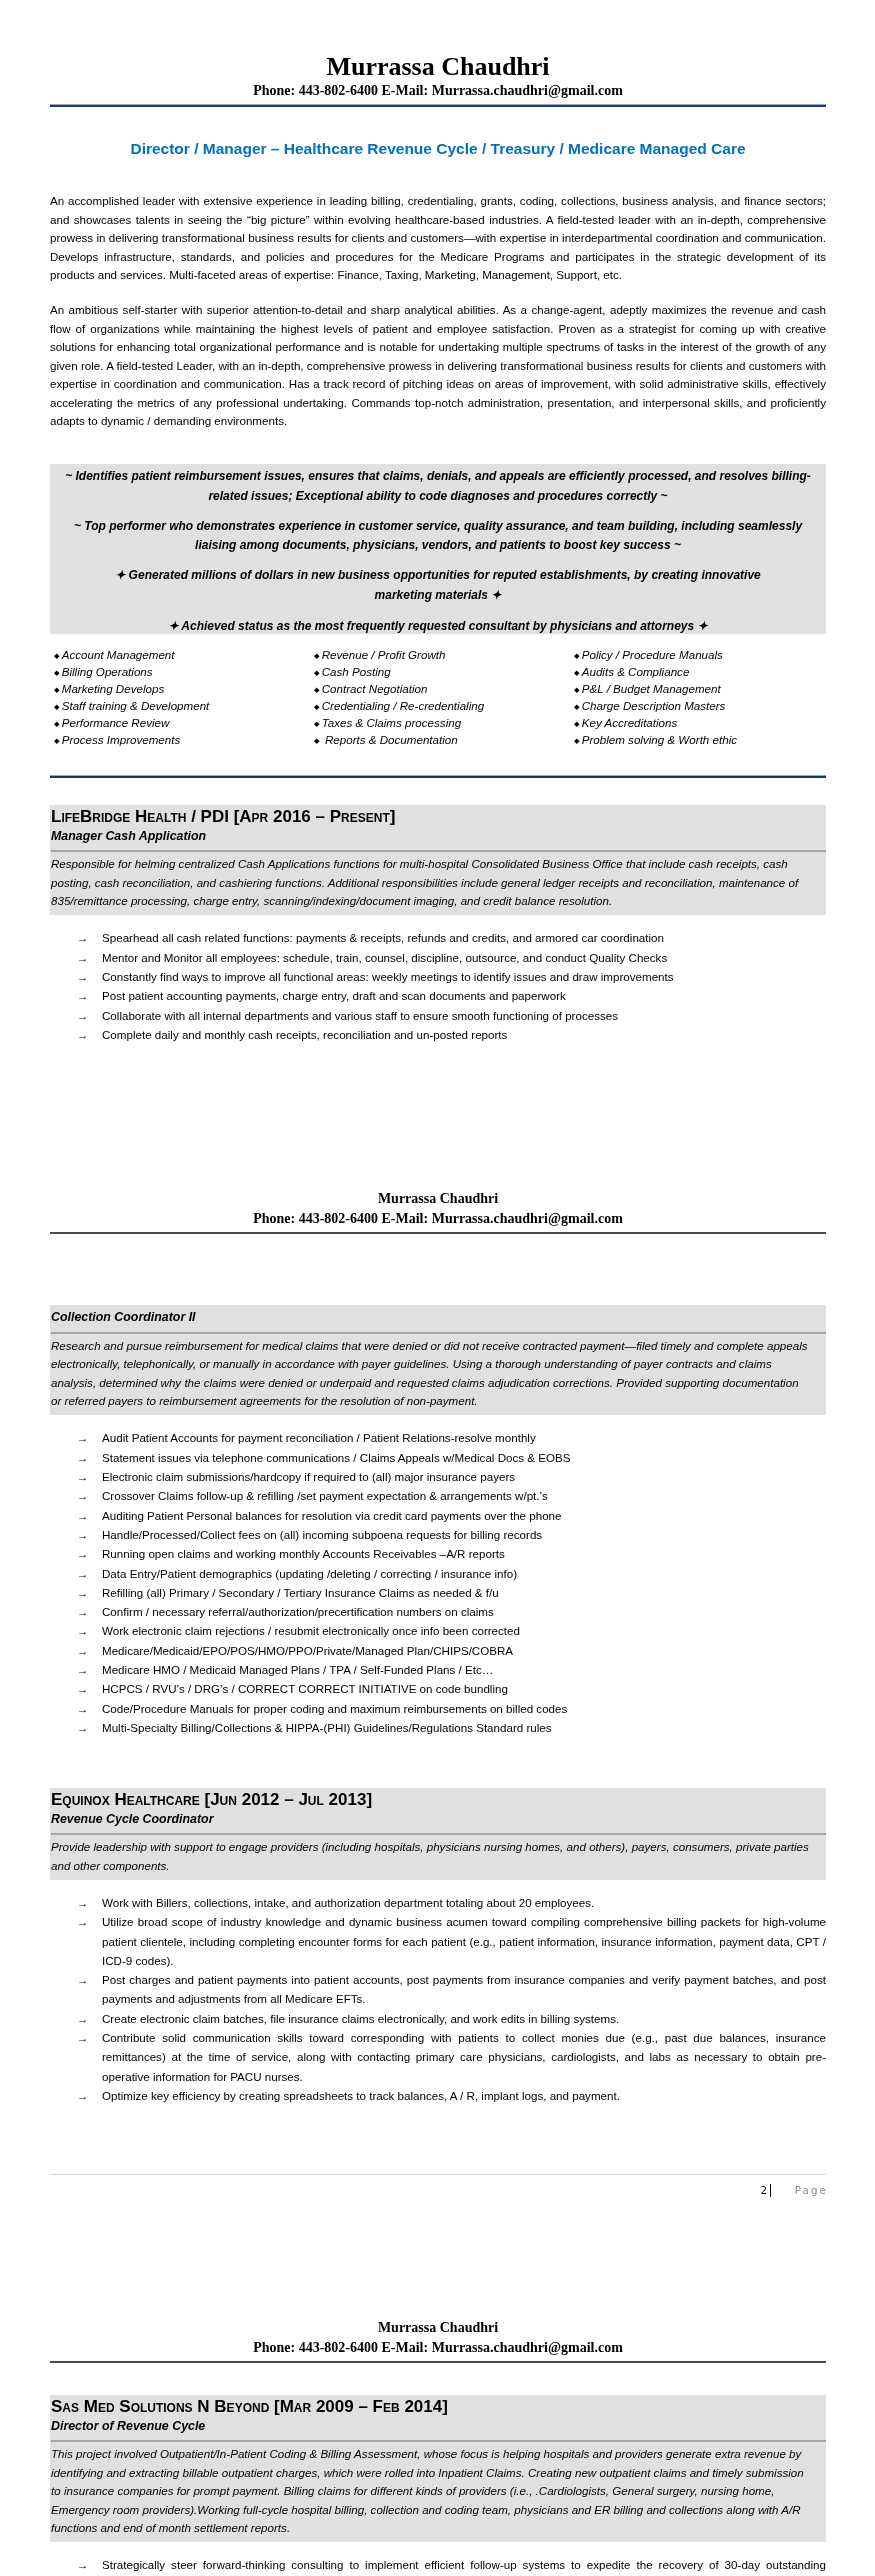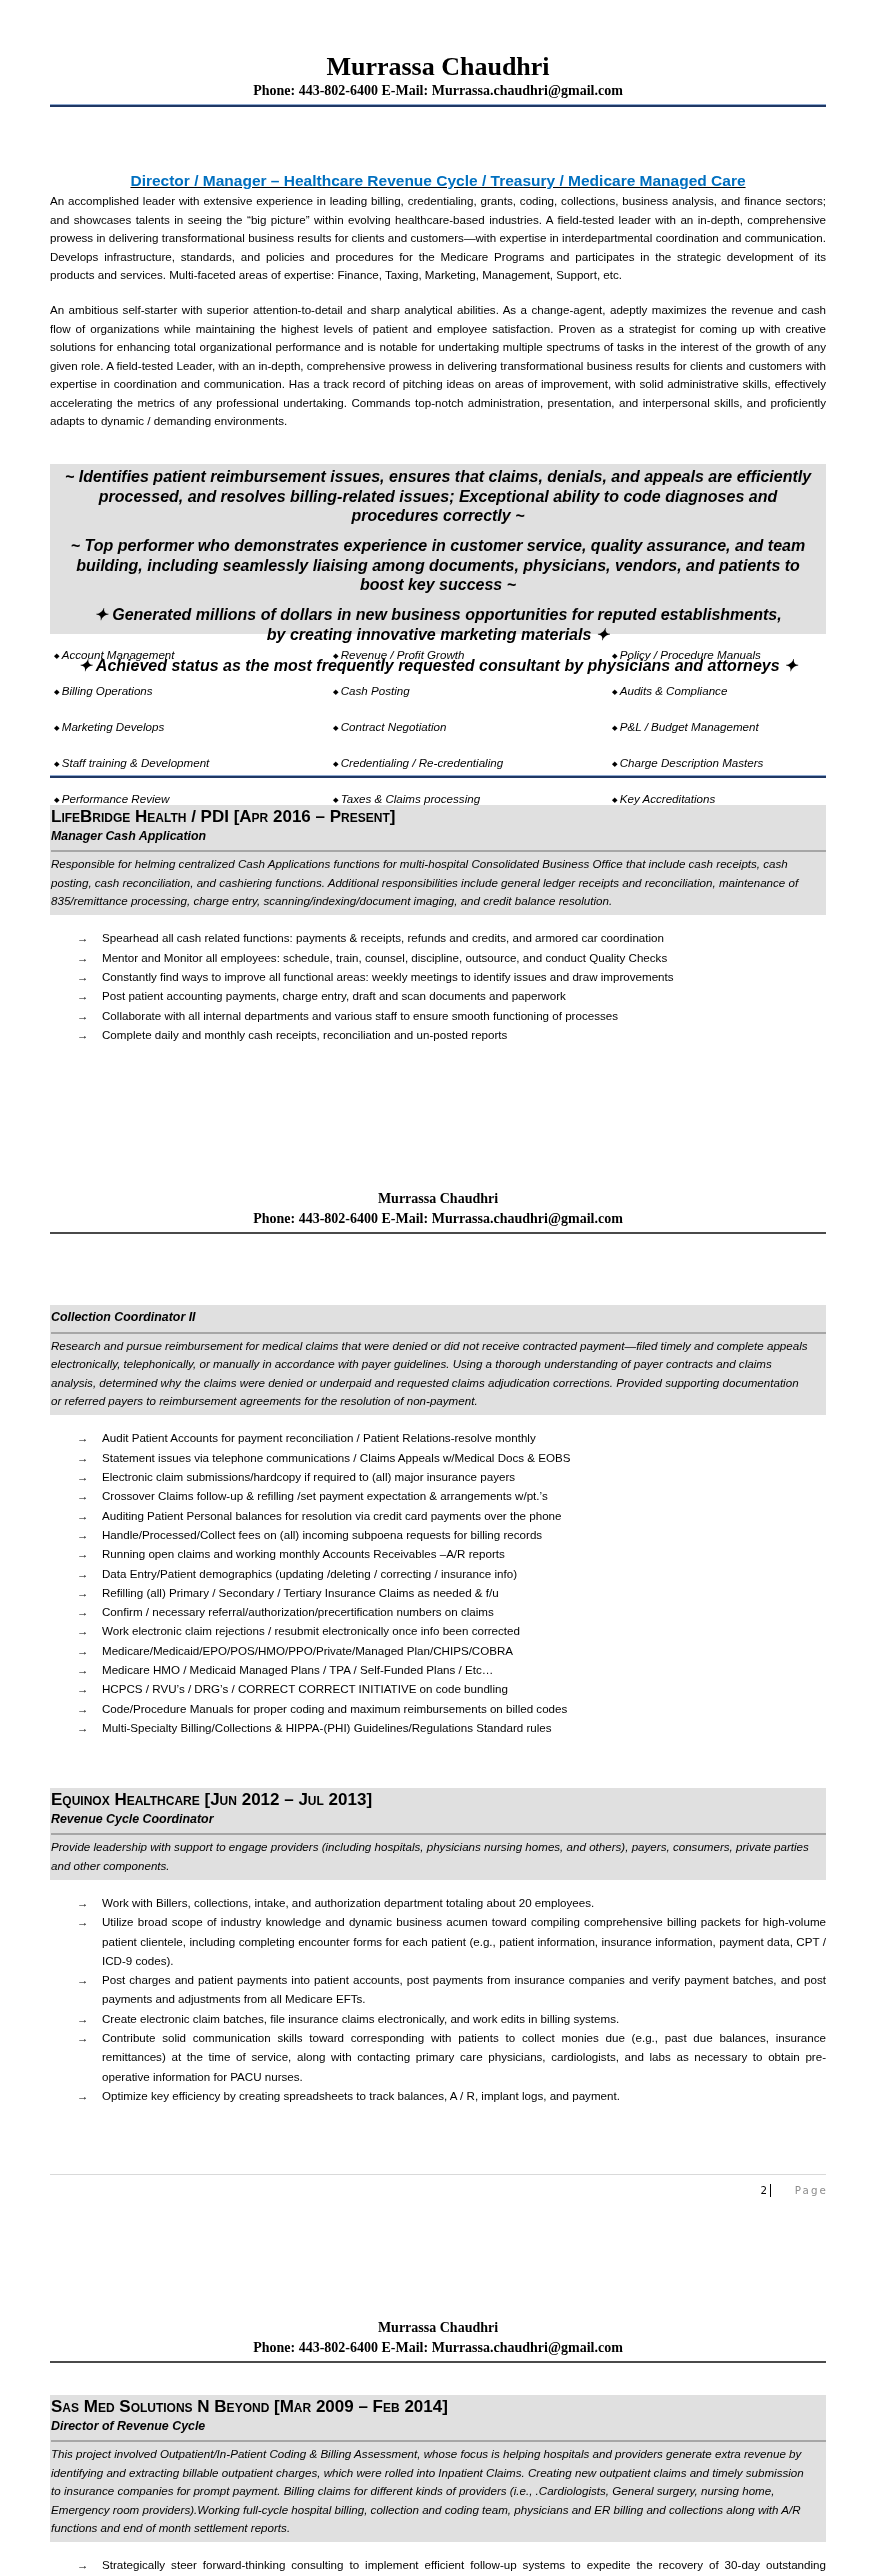--- a/index.html
+++ b/index.html
@@ -56,21 +56,21 @@
     line-height: 18.5px;
     text-align: justify;
   }
   .shade-box {
     background: #e0e0e0;
     padding: 3.1px 10.3px;
   }
   .shade-line {
     font-style: italic;
     font-weight: bold;
-    font-size: 16px;
+    font-size: 12px;
     line-height: 19.6px;
     text-align: center;
   }
   .skills-grid {
     display: grid;
     grid-template-columns: 260px 260px 257px;
     row-gap: 0;
   }
   .skill {
     font-style: italic;
@@ -124,37 +124,37 @@
 </head>
 <body>
 
 <div class="page" style="top:0;height:1133px;">
   <div class="content" style="top:52px;">
     <div class="name-big">Murrassa Chaudhri</div>
     <div class="contact-line">Phone: 443-802-6400 E-Mail: Murrassa.chaudhri@gmail.com</div>
     <div class="rule-navy" style="margin-top:3.1px;"></div>
   </div>
 
-  <div class="content" style="top:172px;text-decoration:underline;">
+  <div class="content" style="top:140px;">
     <div class="headline">Director / Manager – Healthcare Revenue Cycle / Treasury / Medicare Managed Care</div>
   </div>
 
   <div class="content" style="top:192px;">
     <p class="para">An accomplished leader with extensive experience in leading billing, credentialing, grants, coding, collections, business analysis, and finance sectors; and showcases talents in seeing the “big picture” within evolving healthcare-based industries. A field-tested leader with an in-depth, comprehensive prowess in delivering transformational business results for clients and customers—with expertise in interdepartmental coordination and communication. Develops infrastructure, standards, and policies and procedures for the Medicare Programs and participates in the strategic development of its products and services. Multi-faceted areas of expertise: Finance, Taxing, Marketing, Management, Support, etc.</p>
     <p class="para" style="margin-top:16.5px;">An ambitious self-starter with superior attention-to-detail and sharp analytical abilities. As a change-agent, adeptly maximizes the revenue and cash flow of organizations while maintaining the highest levels of patient and employee satisfaction. Proven as a strategist for coming up with creative solutions for enhancing total organizational performance and is notable for undertaking multiple spectrums of tasks in the interest of the growth of any given role. A field-tested Leader, with an in-depth, comprehensive prowess in delivering transformational business results for clients and customers with expertise in coordination and communication. Has a track record of pitching ideas on areas of improvement, with solid administrative skills, effectively accelerating the metrics of any professional undertaking. Commands top-notch administration, presentation, and interpersonal skills, and proficiently adapts to dynamic / demanding environments.</p>
   </div>
 
   <div class="content shade-box" style="top:464px;height:170px;">
     <div class="shade-line">~ Identifies patient reimbursement issues, ensures that claims, denials, and appeals are efficiently processed, and resolves billing-related issues; Exceptional ability to code diagnoses and procedures correctly ~</div>
     <div class="shade-line" style="margin-top:10.3px;">~ Top performer who demonstrates experience in customer service, quality assurance, and team building, including seamlessly liaising among documents, physicians, vendors, and patients to boost key success ~</div>
     <div class="shade-line" style="margin-top:10.3px;padding:0 31px;">✦ Generated millions of dollars in new business opportunities for reputed establishments, by creating innovative marketing materials ✦</div>
     <div class="shade-line" style="margin-top:11.3px;">✦ Achieved status as the most frequently requested consultant by physicians and attorneys ✦</div>
   </div>
 
-  <div class="content skills-grid" style="top:647px;gap:19px;">
+  <div class="content skills-grid" style="top:647px;">
     <div class="skill"><span class="dia">◆</span><span>Account Management</span></div>
     <div class="skill"><span class="dia">◆</span><span>Revenue / Profit Growth</span></div>
     <div class="skill"><span class="dia">◆</span><span>Policy / Procedure Manuals</span></div>
     <div class="skill"><span class="dia">◆</span><span>Billing Operations</span></div>
     <div class="skill"><span class="dia">◆</span><span>Cash Posting</span></div>
     <div class="skill"><span class="dia">◆</span><span>Audits &amp; Compliance</span></div>
     <div class="skill"><span class="dia">◆</span><span>Marketing Develops</span></div>
     <div class="skill"><span class="dia">◆</span><span>Contract Negotiation</span></div>
     <div class="skill"><span class="dia">◆</span><span>P&amp;L / Budget Management</span></div>
     <div class="skill"><span class="dia">◆</span><span>Staff training &amp; Development</span></div>

